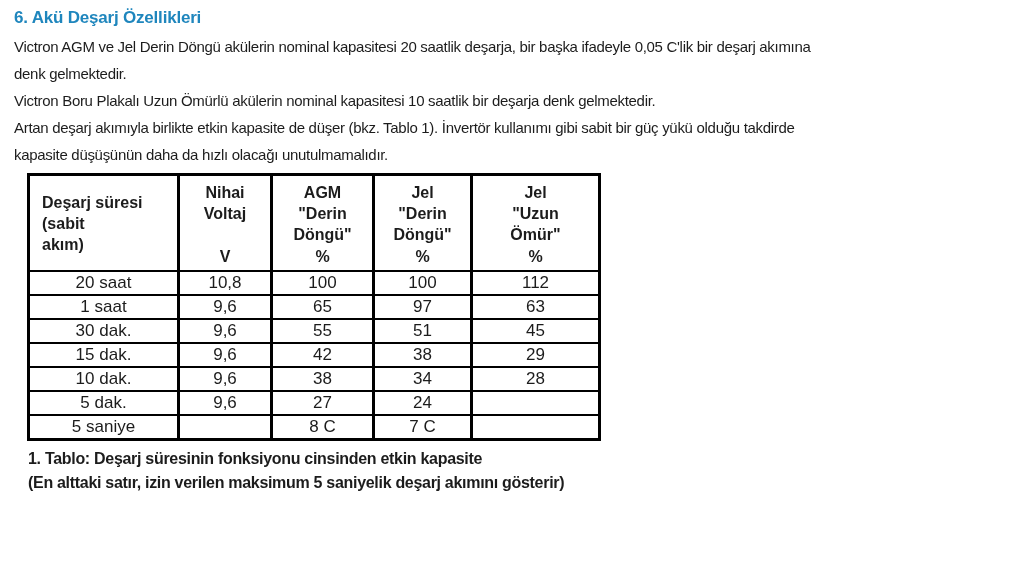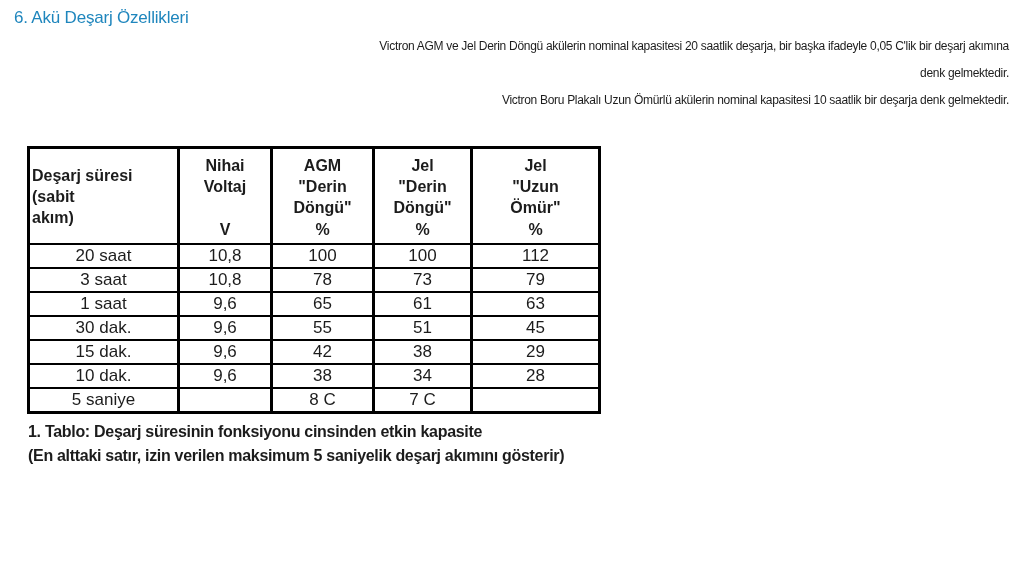--- a/index.html
+++ b/index.html
@@ -6,27 +6,27 @@
   html,body { width:1023px; height:584px; background:#ffffff; overflow:hidden; }
   body {
     font-family:"Liberation Sans", sans-serif;
     color:#1c1c1c;
     -webkit-font-smoothing:antialiased;
   }
   .page { padding:8px 14px 0 14px; }
 
   .heading {
     font-size:17px;
-    font-weight:normal;
+    font-weight:bold;
     color:#1f86bd;
     letter-spacing:-0.2px;
     margin-bottom:5px;
   }
 
-  .bodytext { font-size:12px; line-height:27px; letter-spacing:-0.3px;text-align:right; }
+  .bodytext { font-size:15px; line-height:27px; letter-spacing:-0.3px; }
   .bodytext .line { white-space:nowrap; }
 
   table.discharge {
     border-collapse:collapse;
     table-layout:fixed;
     margin:5px 0 0 13px;
     width:571px;
     border:3px solid #000;
   }
   table.discharge th, table.discharge td {
@@ -44,21 +44,21 @@
   table.discharge td { height:16px; line-height:22px; }
 
   .th-inner {
     display:flex; flex-direction:column;
     justify-content:space-between;
     height:90px; padding:4px 0 2px 0;text-align:center;
   }
   .th-lines { line-height:21px; }
   .th-unit { line-height:18px; }
 
-  th.c1 .th-inner { justify-content:center; align-items:flex-start; padding-left:2px; text-align:left; }
+  th.c1 .th-inner { justify-content:center; align-items:flex-start; padding-left:12px; text-align:left; }
   td.c1 { padding-right:55px; }
 
   .caption {
     margin:6px 0 0 14px;
     font-size:16px;
     font-weight:bold;
     line-height:24px;
     letter-spacing:-0.3px;
   }
 </style>
@@ -71,21 +71,22 @@
 
   <div class="bodytext">
     <p>
       <span class="line">Victron AGM ve Jel Derin Döngü akülerin nominal kapasitesi 20 saatlik deşarja, bir başka ifadeyle 0,05 C'lik bir deşarj akımına</span><br>
       <span class="line">denk gelmektedir.</span>
     </p>
     <p>
       <span class="line">Victron Boru Plakalı Uzun Ömürlü akülerin nominal kapasitesi 10 saatlik bir deşarja denk gelmektedir.</span>
     </p>
     <p>
-      <br>
+      <span class="line">Artan deşarj akımıyla birlikte etkin kapasite de düşer (bkz. Tablo 1). İnvertör kullanımı gibi sabit bir güç yükü olduğu takdirde</span><br>
+      <span class="line">kapasite düşüşünün daha da hızlı olacağı unutulmamalıdır.</span>
     </p>
   </div>
 
   <table class="discharge">
     <colgroup>
       <col style="width:150px">
         <col style="width:93px">
         <col style="width:102px">
         <col style="width:98px">
         <col style="width:128px">
@@ -144,31 +145,24 @@
     </thead>
     <tbody>
       <tr>
         <td class="c1">20 saat</td>
         <td>10,8</td>
         <td>100</td>
         <td>100</td>
         <td>112</td>
       </tr>
       <tr>
-        <td class="c1">3 saat</td>
-        <td>10,8</td>
-        <td>78</td>
-        <td>73</td>
-        <td>79</td>
-      </tr>
-      <tr>
         <td class="c1">1 saat</td>
         <td>9,6</td>
         <td>65</td>
-        <td>61</td>
+        <td>97</td>
         <td>63</td>
       </tr>
       <tr>
         <td class="c1">30 dak.</td>
         <td>9,6</td>
         <td>55</td>
         <td>51</td>
         <td>45</td>
       </tr>
       <tr>
@@ -177,20 +171,27 @@
         <td>42</td>
         <td>38</td>
         <td>29</td>
       </tr>
       <tr>
         <td class="c1">10 dak.</td>
         <td>9,6</td>
         <td>38</td>
         <td>34</td>
         <td>28</td>
+      </tr>
+      <tr>
+        <td class="c1">5 dak.</td>
+        <td>9,6</td>
+        <td>27</td>
+        <td>24</td>
+        <td></td>
       </tr>
       <tr>
         <td class="c1">5 saniye</td>
         <td></td>
         <td>8 C</td>
         <td>7 C</td>
         <td></td>
       </tr>
     </tbody>
   </table>

